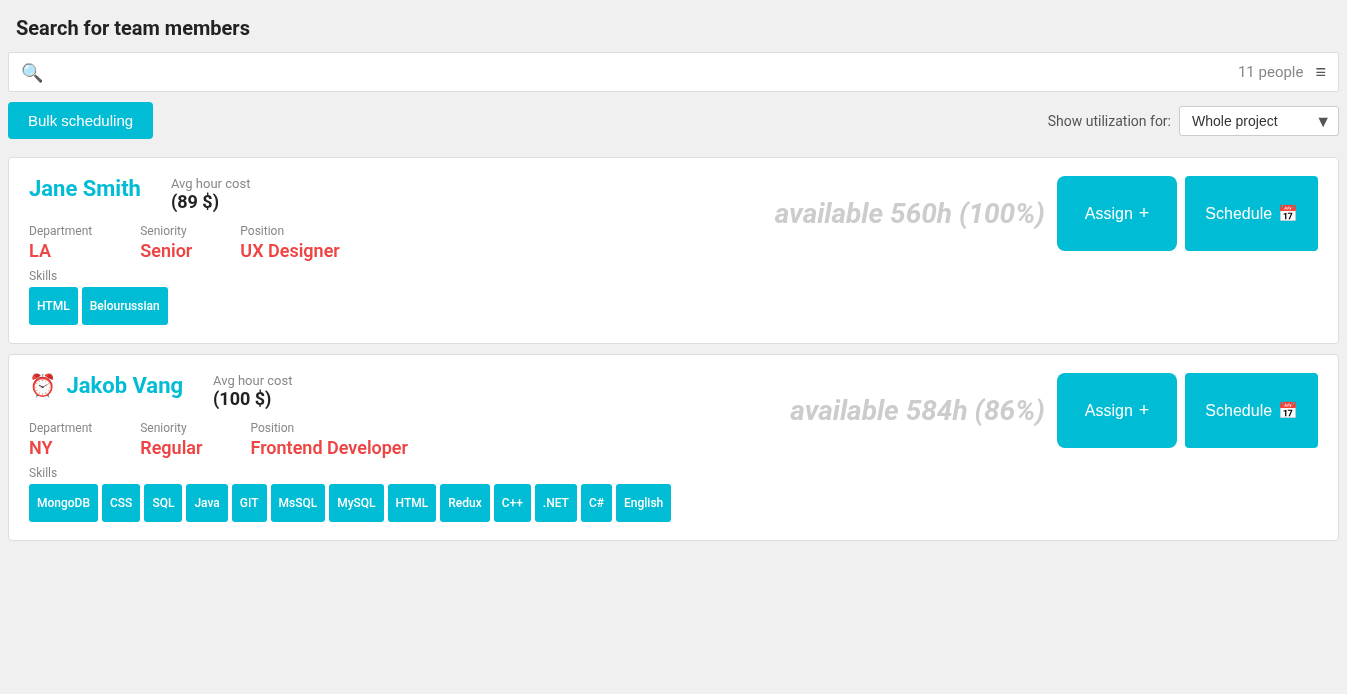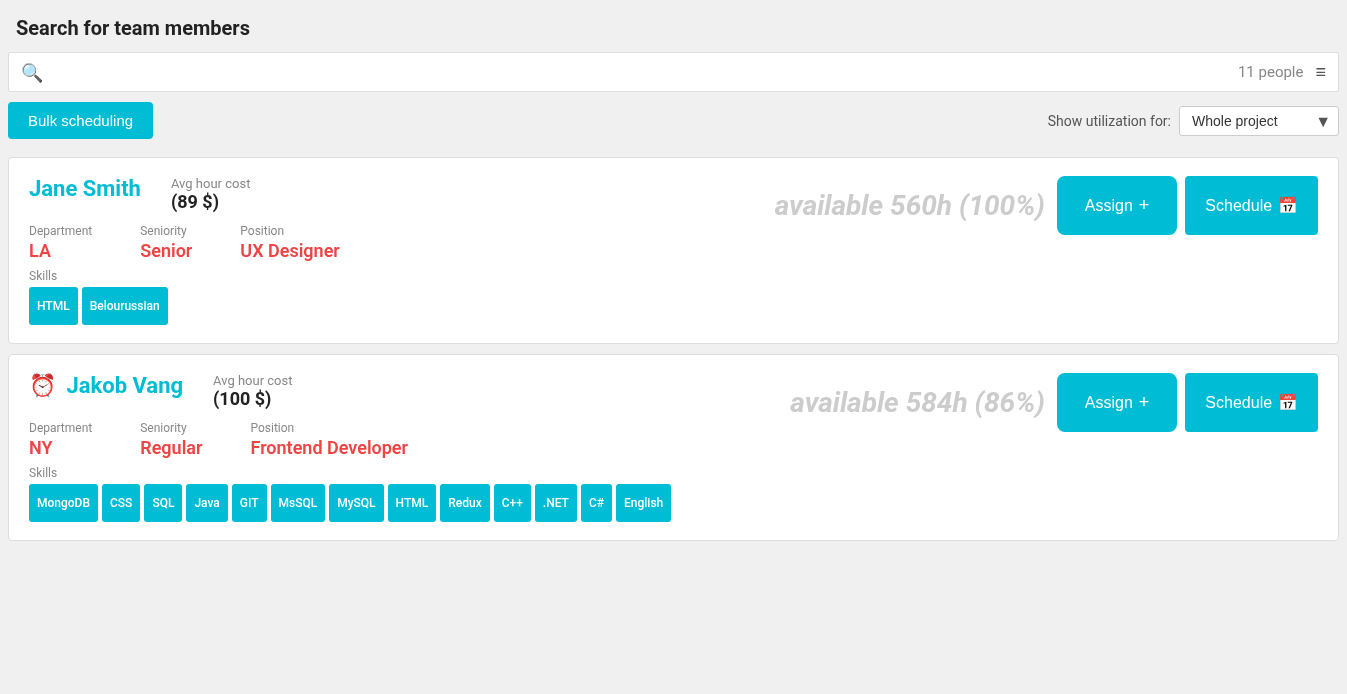--- a/index.html
+++ b/index.html
@@ -216,21 +216,21 @@
       cursor: pointer;
       display: flex;
       align-items: center;
       gap: 6px;
     }
     .schedule-btn {
       background: #00bcd4;
       color: #fff;
       border: none;
       border-radius: 4px;
-      padding: 20px 20px;
+      padding: 28px 20px;
       font-size: 16px;
       font-weight: 500;
       cursor: pointer;
       display: flex;
       align-items: center;
       gap: 6px;
     }
     .header-with-cost {
       display: flex;
       align-items: flex-start;

